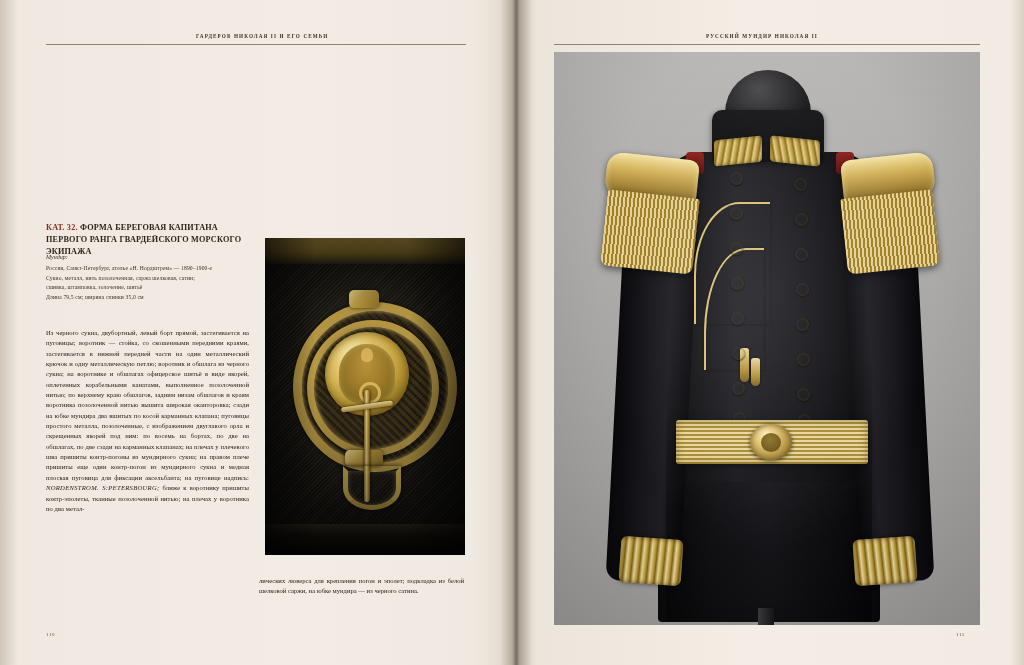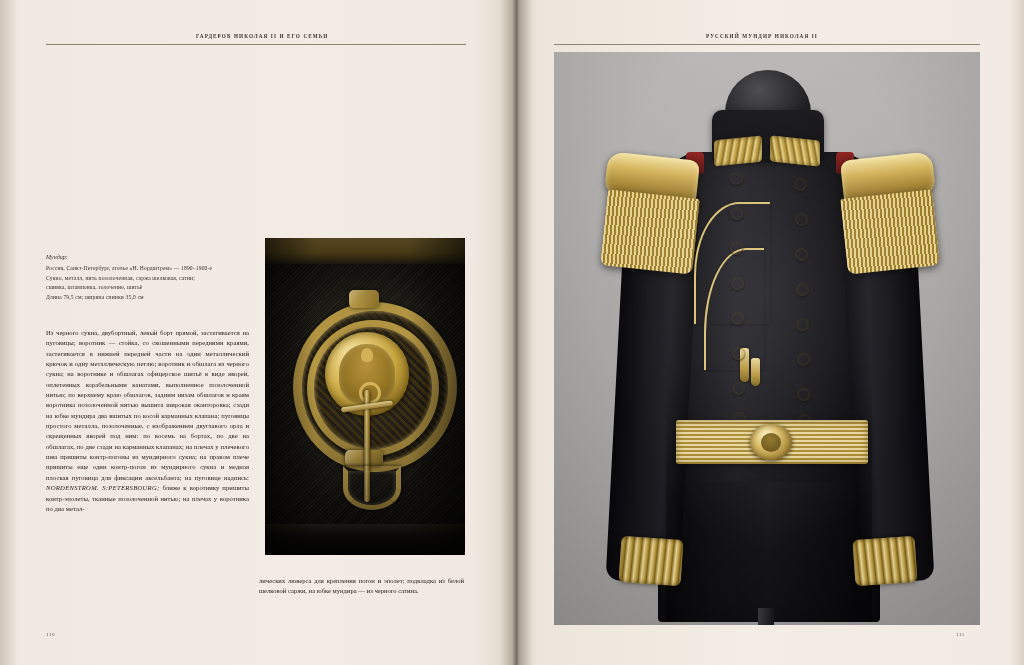--- a/index.html
+++ b/index.html
@@ -444,20 +444,24 @@
 </head>
 <body>
 
 <div class="spread">
 
   <div class="page page-left">
 
     <div class="runhead" style="left:196px; top:33px;">ГАРДЕРОБ НИКОЛАЯ II И ЕГО СЕМЬИ</div>
     <div class="rule" style="left:46px; top:44px; width:420px;"></div>
 
+    <div class="cat-title">
+      <span class="kat">КАТ. 32.</span>
+      <span>ФОРМА БЕРЕГОВАЯ КАПИТАНА ПЕРВОГО РАНГА ГВАРДЕЙСКОГО МОРСКОГО ЭКИПАЖА</span>
+    </div>
 
     <div class="meta-label">Мундир:</div>
 
     <div class="meta-lines">
       <div>Россия, Санкт-Петербург, ателье «Н. Нордштрем» — 1890–1900-е</div>
       <div>Сукно, металл, нить позолоченная, саржа шелковая, сатин;</div>
       <div>сшивка, штамповка, золочение, шитьё</div>
       <div>Длина 79,5 см; ширина спинки 35,0 см</div>
     </div>
 

